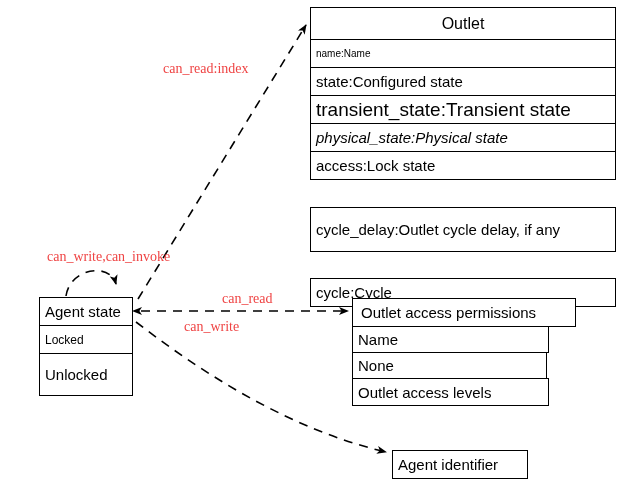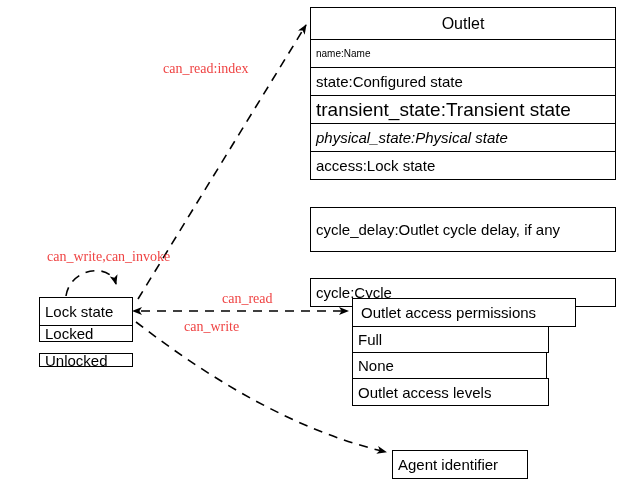--- a/index.html
+++ b/index.html
@@ -84,28 +84,28 @@
     <div class="node-row left" style="left:0; top:32px; width:306px; height:29px; font-size:10px;">name:Name</div>
     <div class="node-row left" style="left:0; top:60px; width:306px; height:29px; font-size:15px;">state:Configured state</div>
     <div class="node-row left" style="left:0; top:88px; width:306px; height:29px; font-size:19px;">transient_state:Transient state</div>
     <div class="node-row left" style="left:0; top:116px; width:306px; height:29px; font-size:15px;font-style:italic;">physical_state:Physical state</div>
     <div class="node-row left" style="left:0; top:144px; width:306px; height:29px; font-size:15px;">access:Lock state</div>
     <div class="node-row left" style="left:0; top:200px; width:306px; height:45px; font-size:15px;">cycle_delay:Outlet cycle delay, if any</div>
     <div class="node-row left" style="left:0; top:228px; width:306px; height:29px; font-size:15px;margin-top:43px;">cycle:Cycle</div>
   </div>
 
   <div class="node" style="left:39px; top:297px; width:94px; height:84px;">
-    <div class="node-row left" style="left:0; top:0; width:94px; height:29px; font-size:15px;">Lock state</div>
-    <div class="node-row left" style="left:0; top:28px; width:94px; height:17px; font-size:15px;">Locked</div>
-    <div class="node-row left" style="left:0; top:56px; width:94px; height:14px; font-size:15px;">Unlocked</div>
+    <div class="node-row left" style="left:0; top:0; width:94px; height:29px; font-size:15px;">Agent state</div>
+    <div class="node-row left" style="left:0; top:28px; width:94px; height:29px; font-size:12px;">Locked</div>
+    <div class="node-row left" style="left:0; top:56px; width:94px; height:43px; font-size:15px;">Unlocked</div>
   </div>
 
   <div class="node" style="left:352px; top:298px; width:224px; height:108px;">
     <div class="node-row left" style="left:0; top:0; width:224px; height:29px; font-size:15px;padding-left:8px;">Outlet access permissions</div>
-    <div class="node-row left" style="left:0; top:28px; width:197px; height:27px; font-size:15px;">Full</div>
+    <div class="node-row left" style="left:0; top:28px; width:197px; height:27px; font-size:15px;">Name</div>
     <div class="node-row left" style="left:0; top:54px; width:195px; height:27px; font-size:15px;">None</div>
     <div class="node-row left" style="left:0; top:80px; width:197px; height:28px; font-size:15px;">Outlet access levels</div>
   </div>
 
   <div class="node" style="left:392px; top:450px; width:152px; height:29px;">
     <div class="node-row left" style="left:0; top:0; width:136px; height:29px; font-size:15px;">Agent identifier</div>
   </div>
 
   <div class="edge-label" style="left:163px; top:62px;">can_read:index</div>
 

